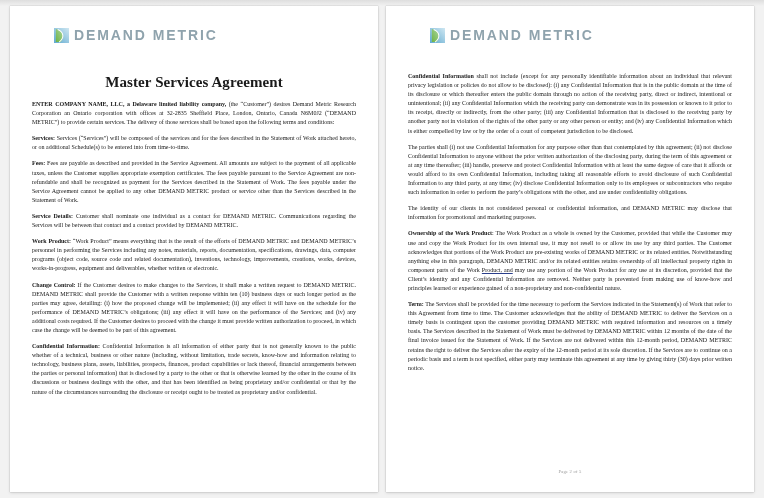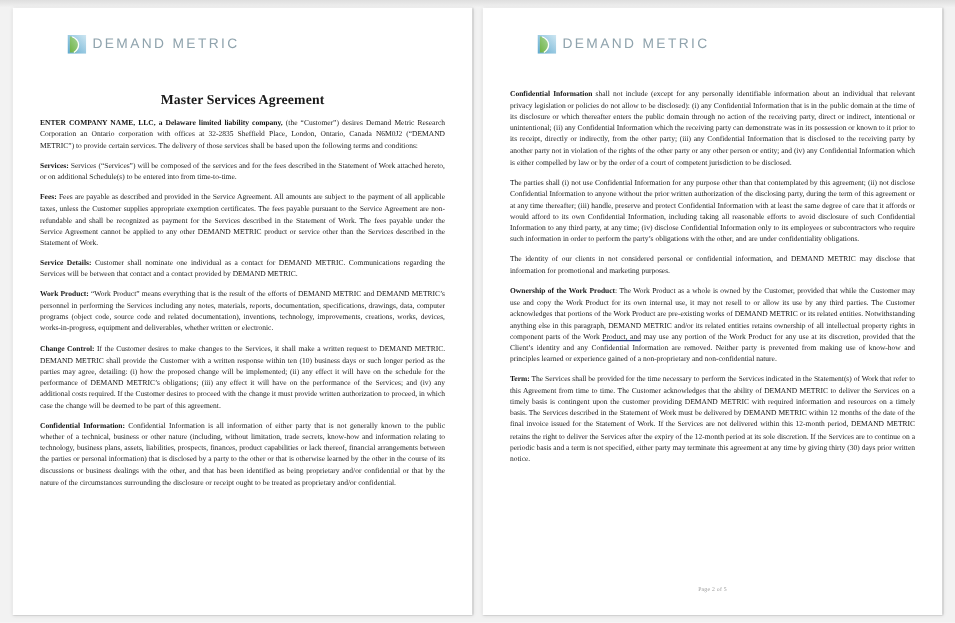--- a/index.html
+++ b/index.html
@@ -57,34 +57,34 @@
     height: 18px;
   }
   .logo-mark {
     width: 15px;
     height: 15px;
     flex: 0 0 auto;
     display: block;
   }
   .logo-word {
     font-family: "Liberation Sans", sans-serif;
-    font-size: 11px;
+    font-size: 14px;
     letter-spacing: 1.9px;
     color: #8fa3ad;
-    font-weight: 400;
+    font-weight: 700;
     white-space: nowrap;
     line-height: 1;
   }
 
   
   .doc-title {
     text-align: center;
     font-family: "Liberation Serif", serif;
     font-weight: bold;
-    font-size: 11px;
+    font-size: 15px;
     color: #1a1a1a;
     margin: 30px 0 9px 0;
     letter-spacing: 0.1px;
   }
 
   .page-body {
     padding: 0 2px;
   }
 
   p.para {

